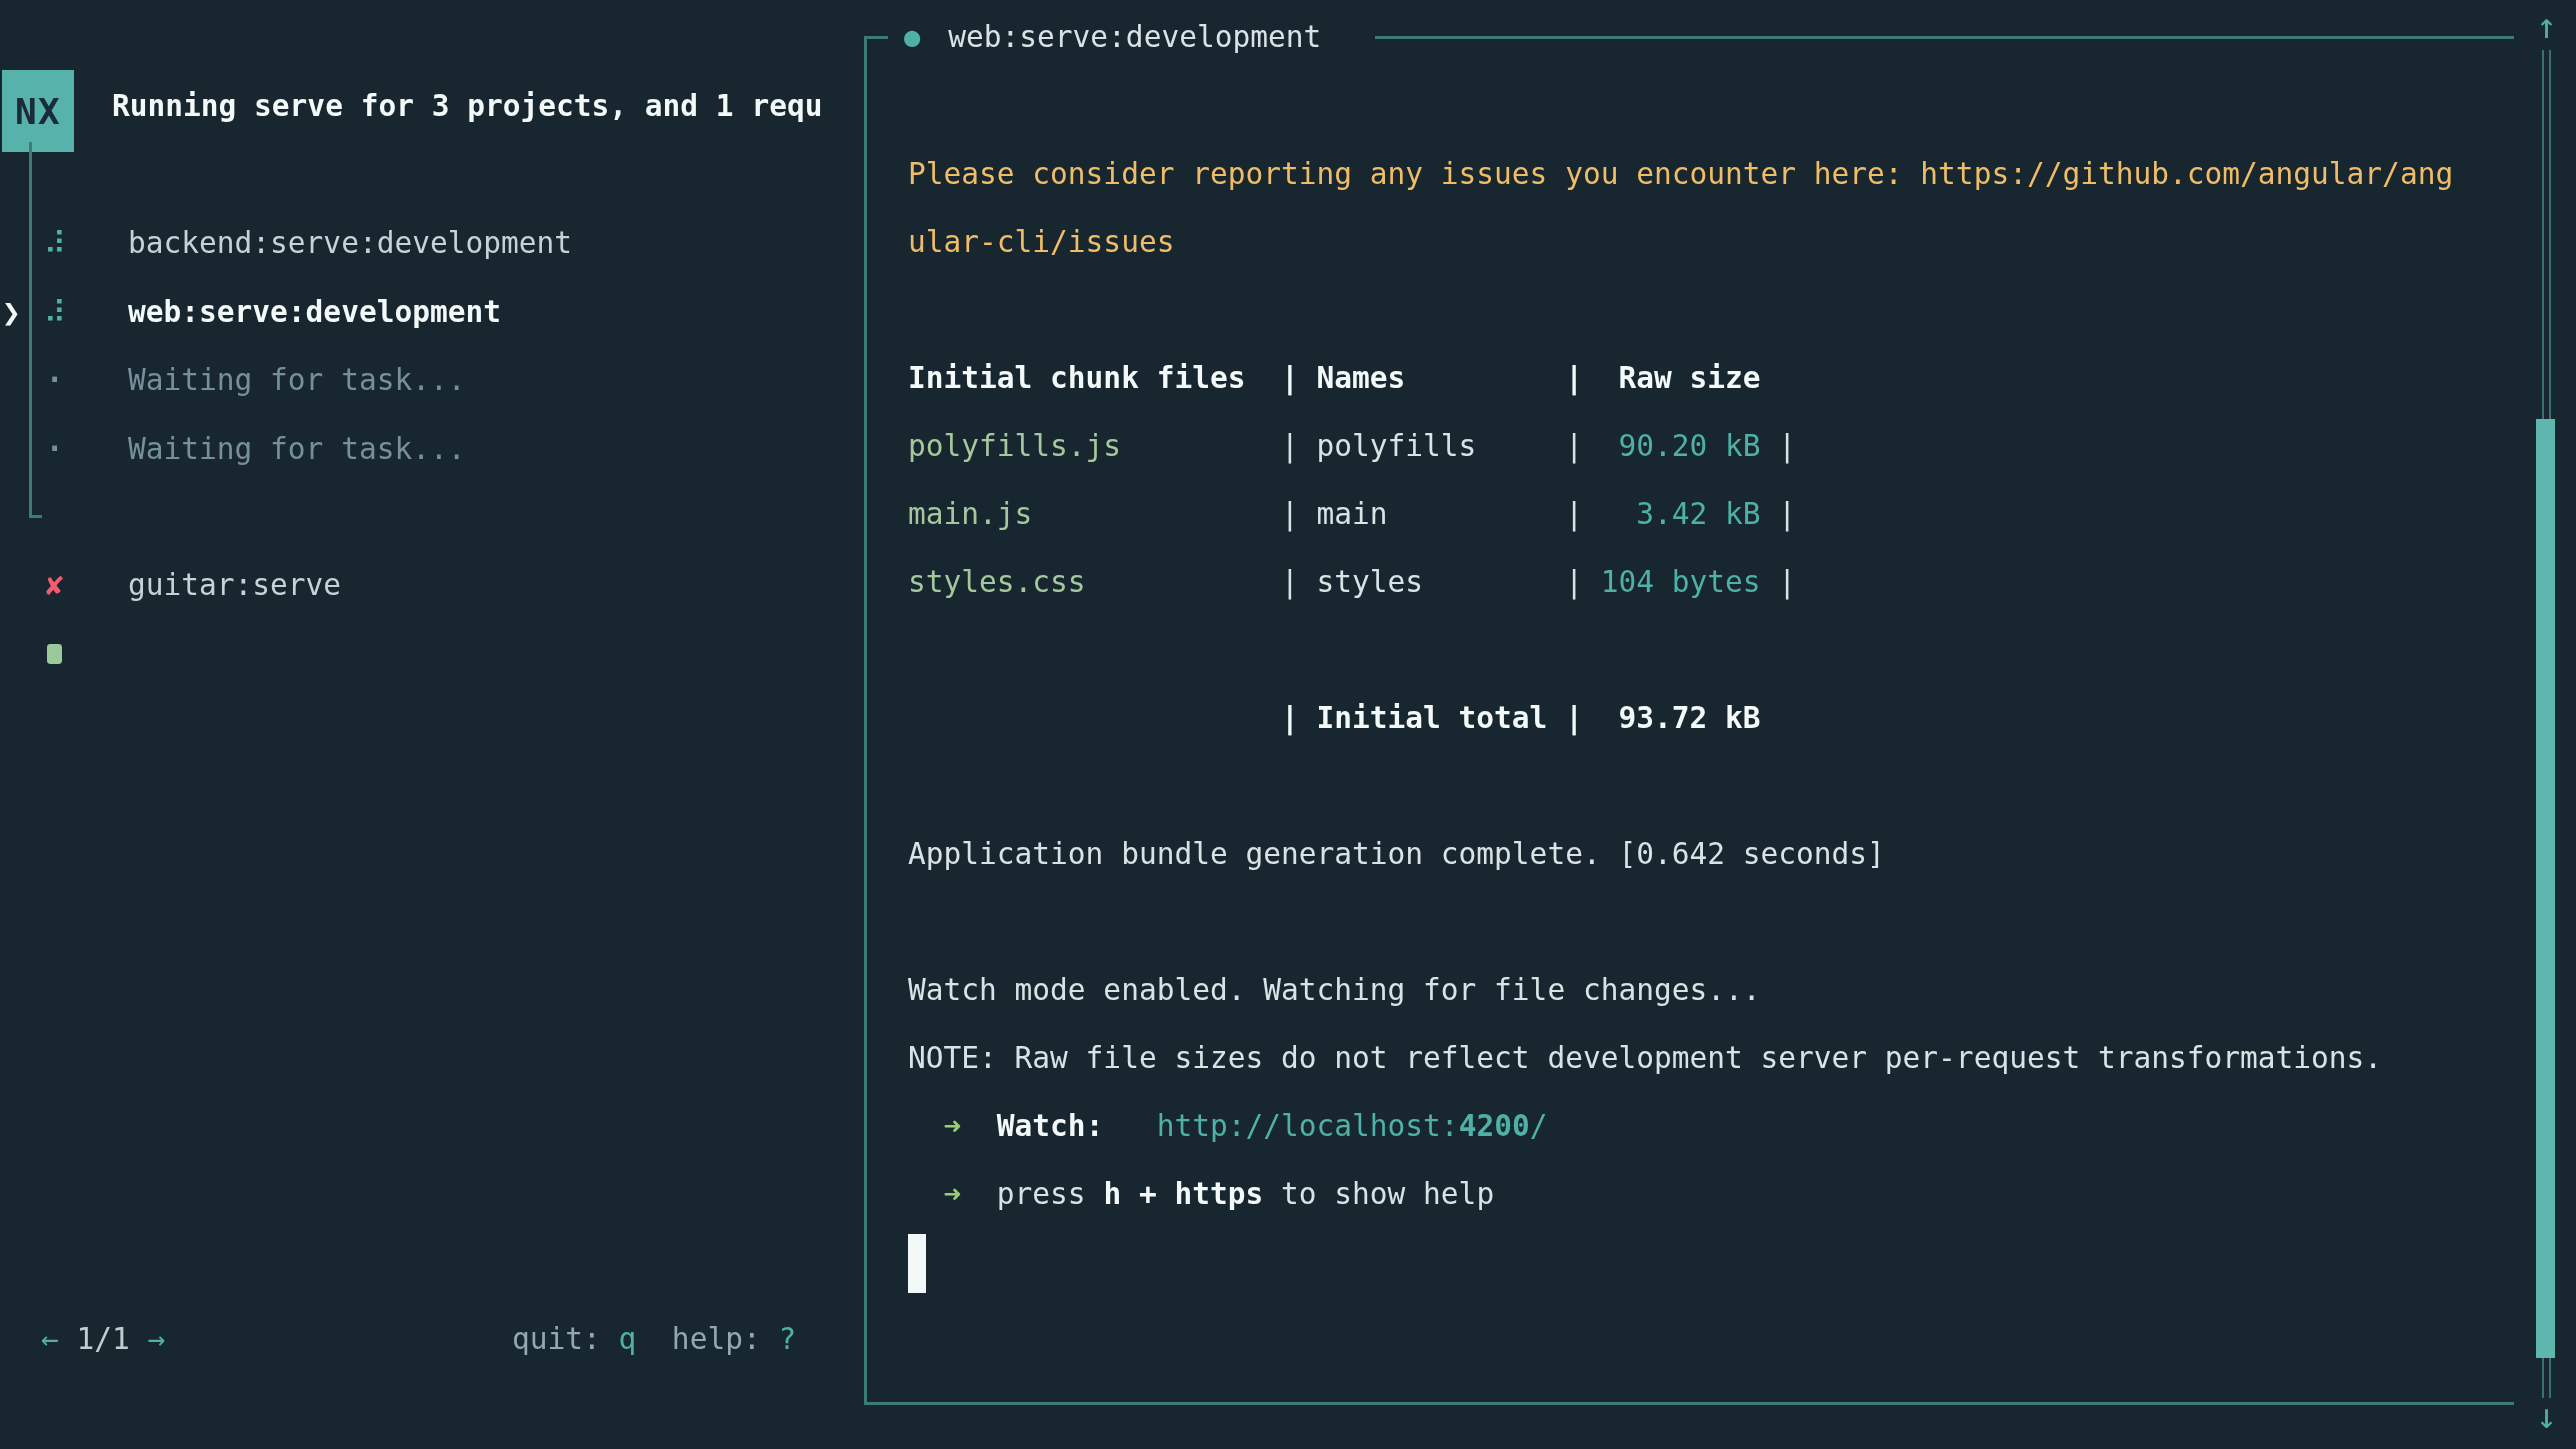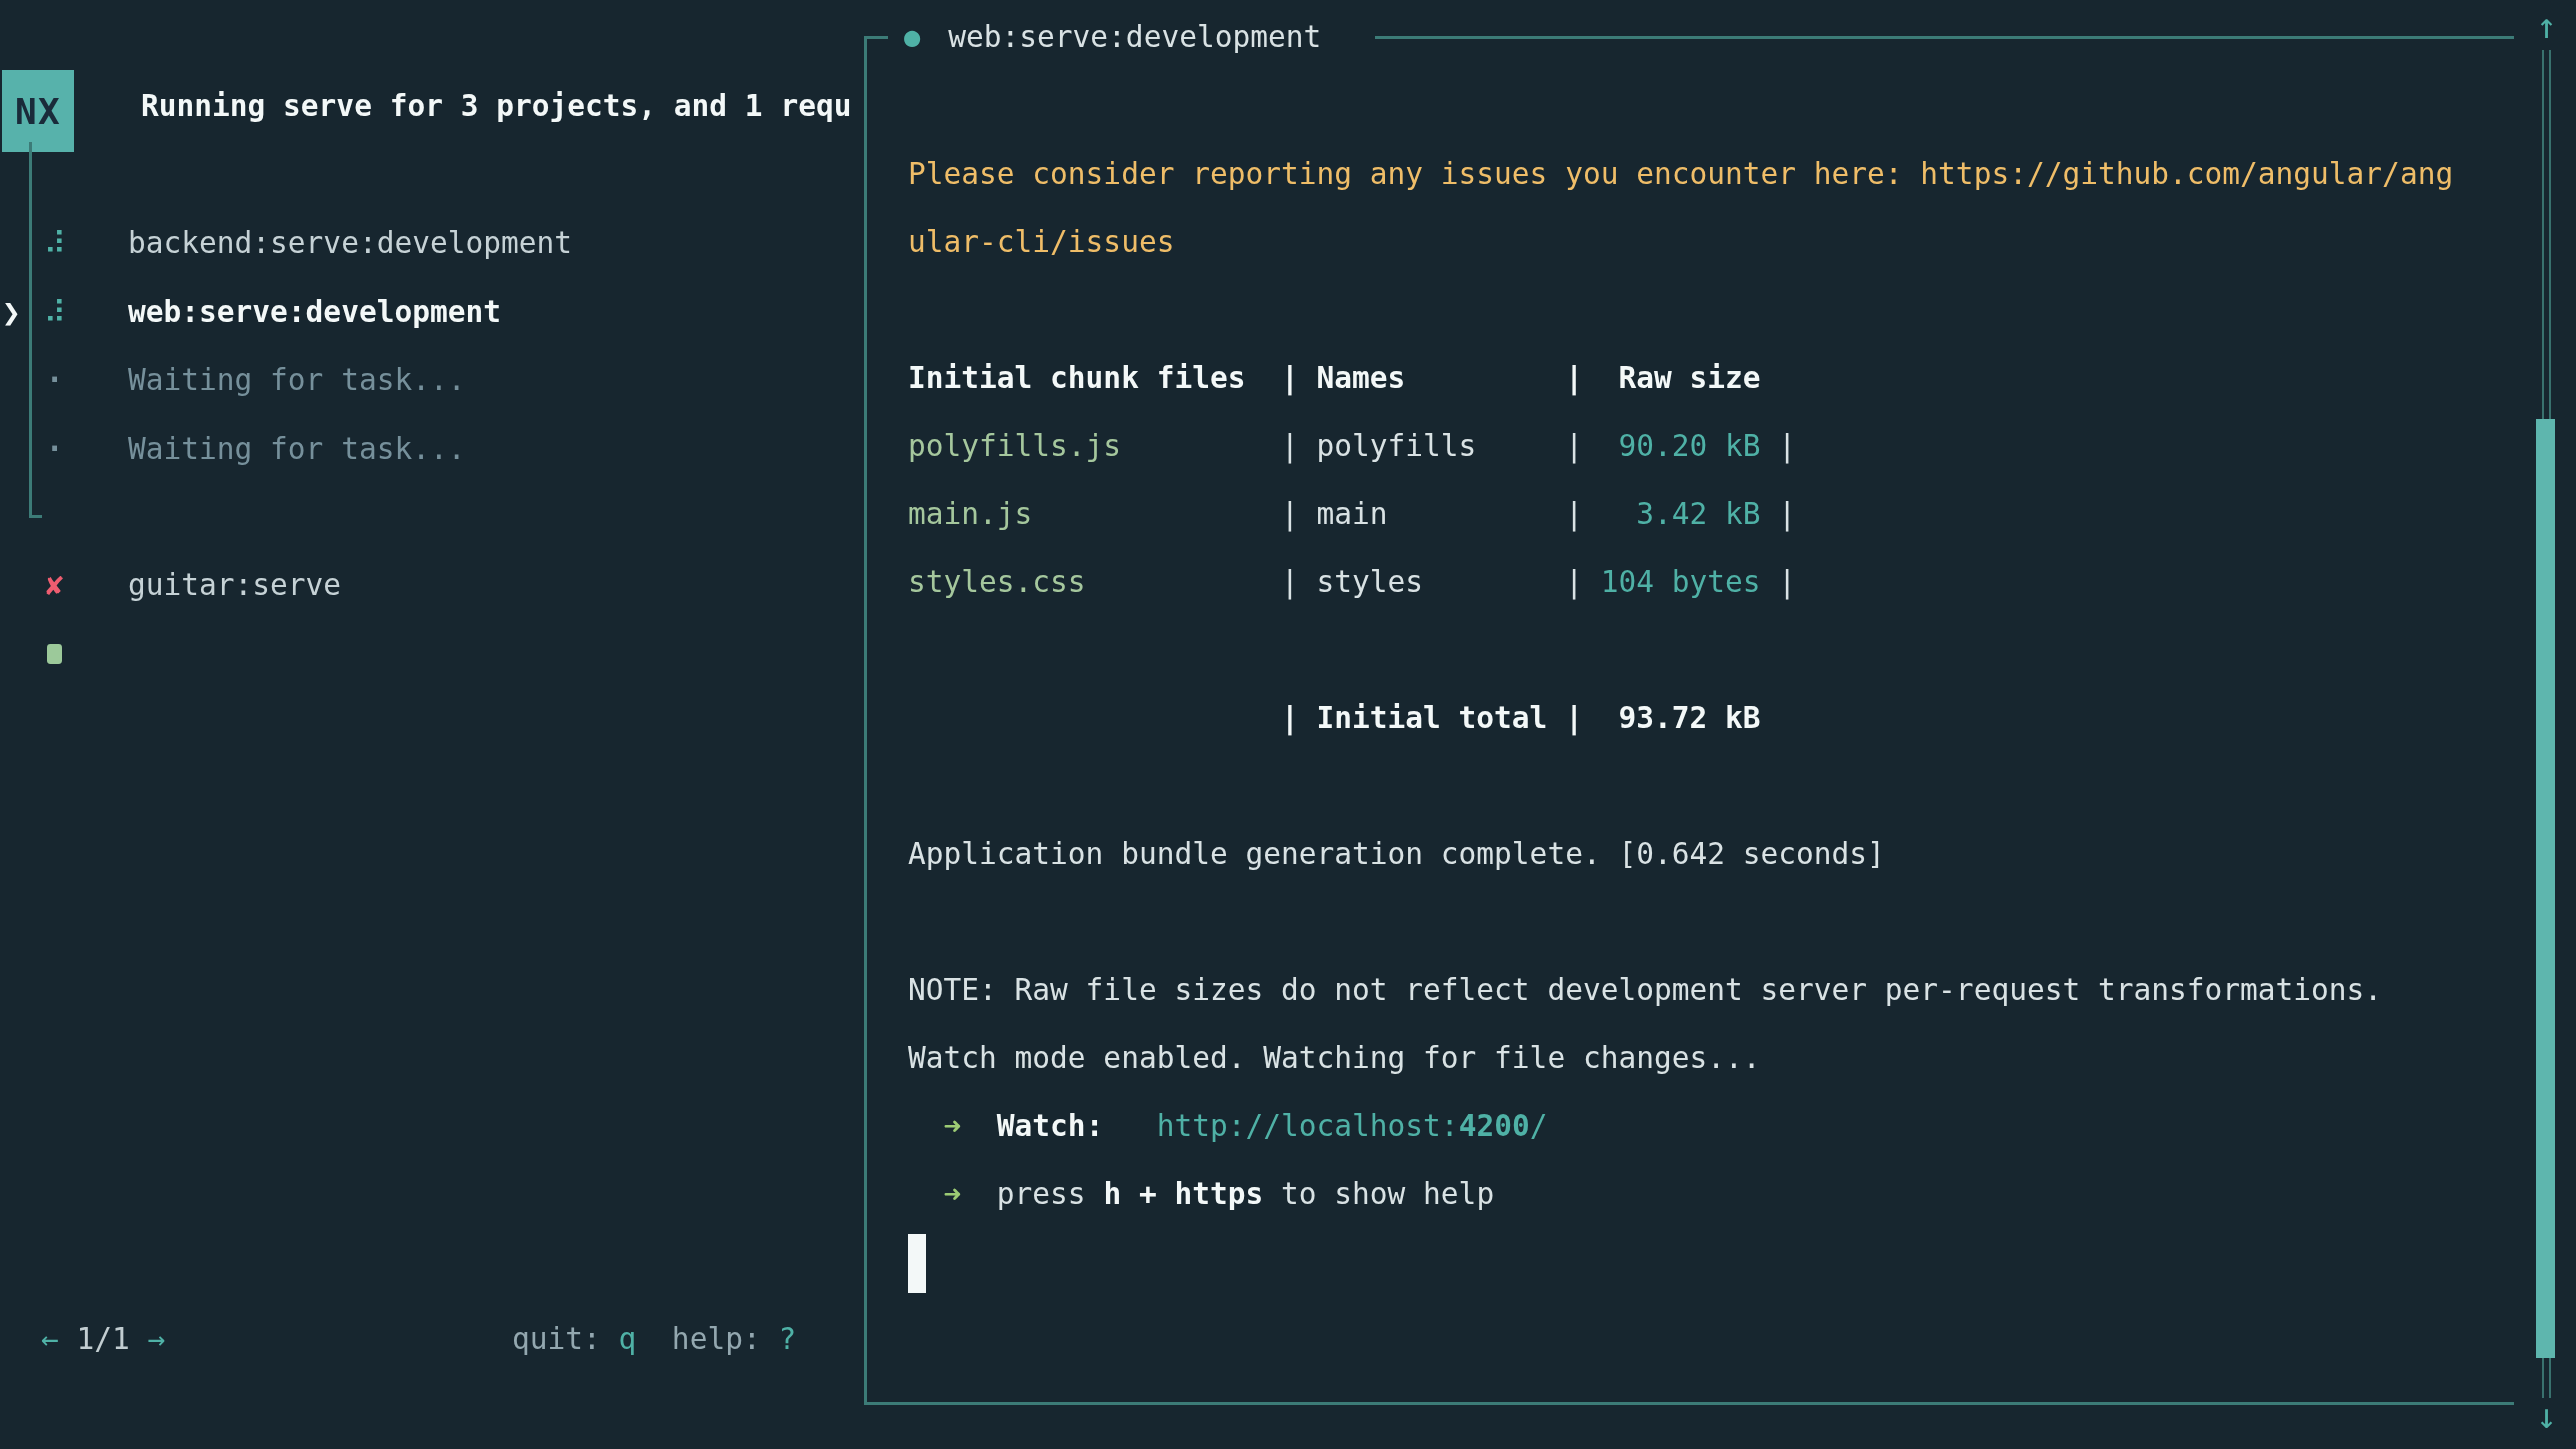--- a/index.html
+++ b/index.html
@@ -32,21 +32,21 @@
   .abs{position:absolute;}
   pre,.pline,.trow,.seg{white-space:pre;}
 
   
   .nx-badge{
     left:2px;top:70px;width:72px;height:82px;background:var(--badge);
     display:flex;align-items:center;justify-content:center;
     color:var(--badgetext);font-weight:bold;font-size:36px;letter-spacing:1.3px;
   }
   .app-title{
-    left:141px;top:72px;height:68px;line-height:68px;width:733px;
+    left:112px;top:72px;height:68px;line-height:68px;width:733px;
     overflow:hidden;font-weight:bold;color:var(--boldwhite);
   }
   .tree-line{left:29px;top:142px;width:3.4px;height:376px;background:var(--border);}
   .tree-foot{left:29px;top:515px;width:13.4px;height:3.4px;background:var(--border);}
 
   .trow{left:0;height:68px;line-height:68px;width:864px;}
   .trow .icon{
     position:absolute;left:40px;top:0;width:29.5px;height:68px;line-height:68px;
     text-align:center;display:flex;align-items:center;justify-content:center;
   }
@@ -169,22 +169,22 @@
       <div class="pline"></div>
       <div class="pline"><span class="seg c-boldwhite">Initial chunk files  | Names         |  Raw size</span></div>
       <div class="pline"><span class="seg c-green">polyfills.js</span><span class="seg c-plain">         | polyfills     |</span><span class="seg c-teal">  90.20 kB</span><span class="seg c-plain"> |</span></div>
       <div class="pline"><span class="seg c-green">main.js</span><span class="seg c-plain">              | main          |</span><span class="seg c-teal">   3.42 kB</span><span class="seg c-plain"> |</span></div>
       <div class="pline"><span class="seg c-green">styles.css</span><span class="seg c-plain">           | styles        |</span><span class="seg c-teal"> 104 bytes</span><span class="seg c-plain"> |</span></div>
       <div class="pline"></div>
       <div class="pline"><span class="seg c-boldwhite">                     | Initial total |  93.72 kB</span></div>
       <div class="pline"></div>
       <div class="pline"><span class="seg c-plain">Application bundle generation complete. [0.642 seconds]</span></div>
       <div class="pline"></div>
+      <div class="pline"><span class="seg c-plain">Watch mode enabled. Watching for file changes...</span></div>
       <div class="pline"><span class="seg c-plain">NOTE: Raw file sizes do not reflect development server per-request transformations.</span></div>
-      <div class="pline"><span class="seg c-plain">Watch mode enabled. Watching for file changes...</span></div>
       <div class="pline"><span class="seg c-plain">  </span><span class="seg c-arrow">➜</span><span class="seg c-plain">  </span><span class="seg c-boldwhite">Watch:</span><span class="seg c-plain">   </span><span class="seg c-link">http://localhost:</span><span class="seg c-linkbold">4200</span><span class="seg c-link">/</span></div>
       <div class="pline"><span class="seg c-plain">  </span><span class="seg c-arrow">➜</span><span class="seg c-plain">  press </span><span class="seg c-boldwhite">h + https</span><span class="seg c-plain"> to show help</span></div>
       <div class="pline"><span class="seg c-cursor"></span></div>
     </div>
 
   <div class="abs sb-arrow sb-up">↑</div>
   <div class="abs sb-track"></div>
   <div class="abs sb-thumb"></div>
   <div class="abs sb-arrow sb-down">↓</div>
 

